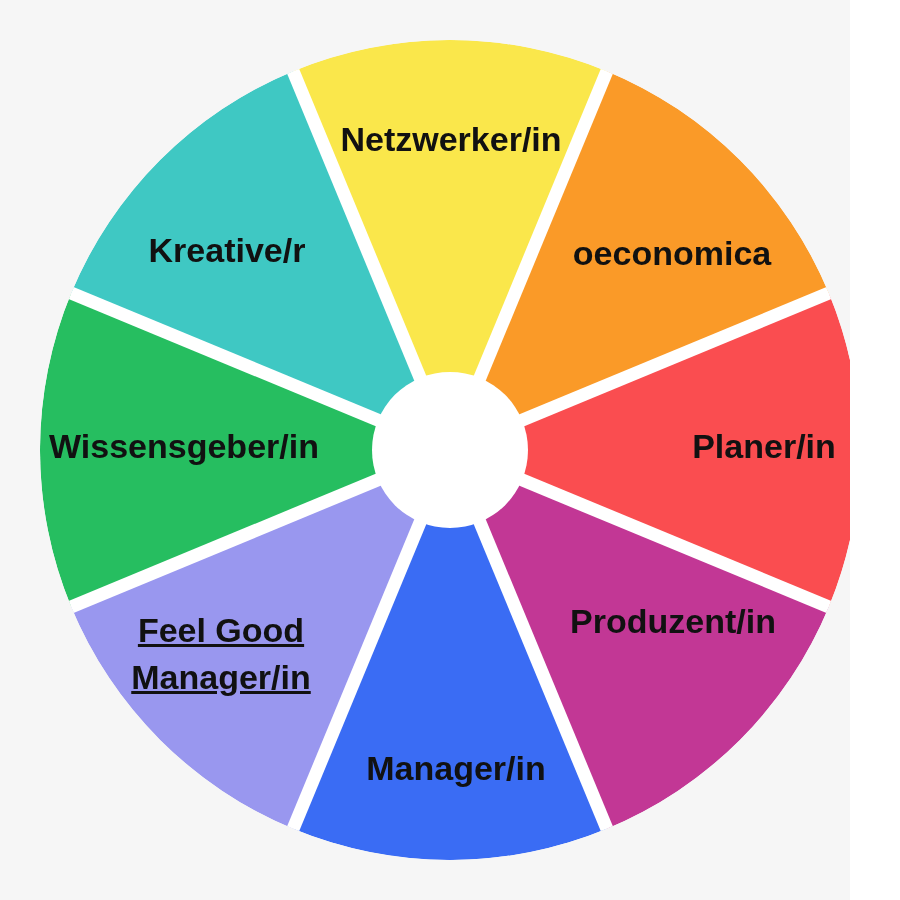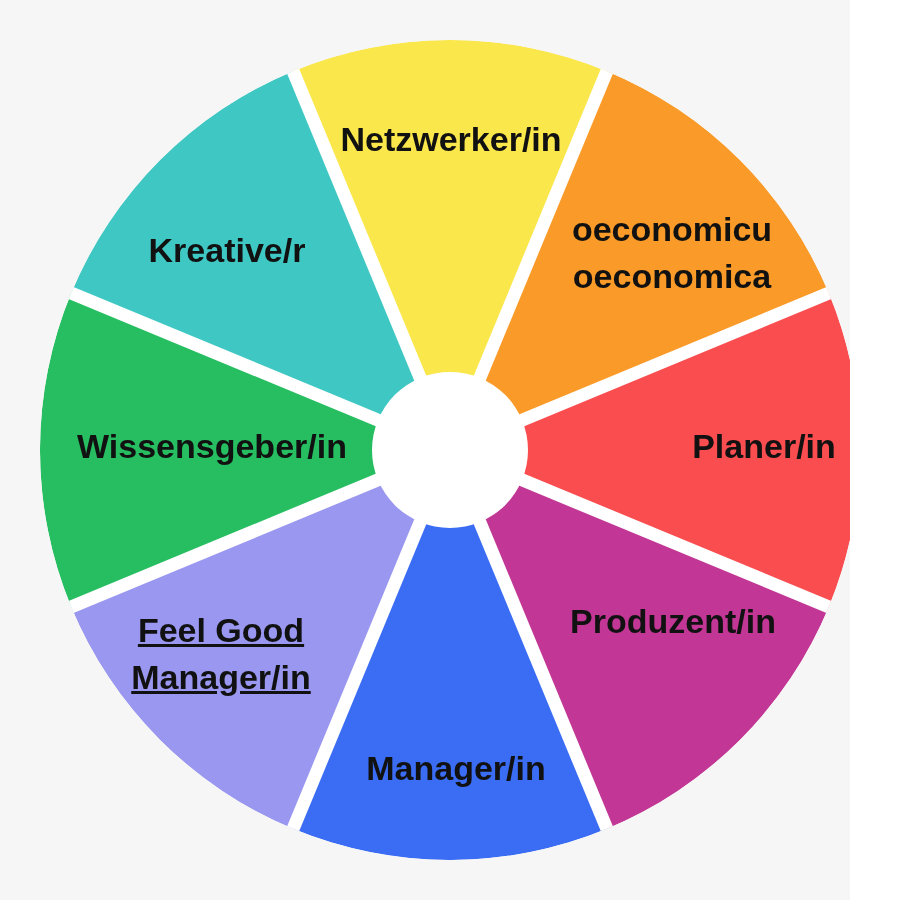--- a/index.html
+++ b/index.html
@@ -63,42 +63,41 @@
       <line x1="450" y1="450" x2="62.0" y2="289.3" stroke-width="13" stroke-linecap="butt" stroke="#ffffff"></line>
     </g>
     <circle cx="450" cy="450" r="78" fill="#ffffff"></circle>
   </svg>
 
   <div class="seg-label" style="left:451px; top:139px;">
     <span class="line">Netzwerker/in</span>
   </div>
 
   <div class="seg-label" style="left:672px; top:253px;">
-    <span class="line">oeconomicu</span>
     <span class="line">oeconomica</span>
   </div>
 
   <div class="seg-label" style="left:737px; top:446px;margin-left:27px;">
     <span class="line">Planer/in</span>
   </div>
 
   <div class="seg-label" style="left:673px; top:621px;text-align:right;">
     <span class="line">Produzent/in</span>
   </div>
 
   <div class="seg-label" style="left:456px; top:768px;">
     <span class="line">Manager/in</span>
   </div>
 
   <div class="seg-label" style="left:221px; top:654px;text-decoration:underline;">
     <span class="line">Feel Good</span>
     <span class="line">Manager/in</span>
   </div>
 
-  <div class="seg-label" style="left:212px; top:446px;">
+  <div class="seg-label" style="left:184px; top:446px;">
     <span class="line">Wissensgeber/in</span>
   </div>
 
   <div class="seg-label" style="left:227px; top:250px;">
     <span class="line">Kreative/r</span>
   </div>
 
 </div>
 
 </body></html>

